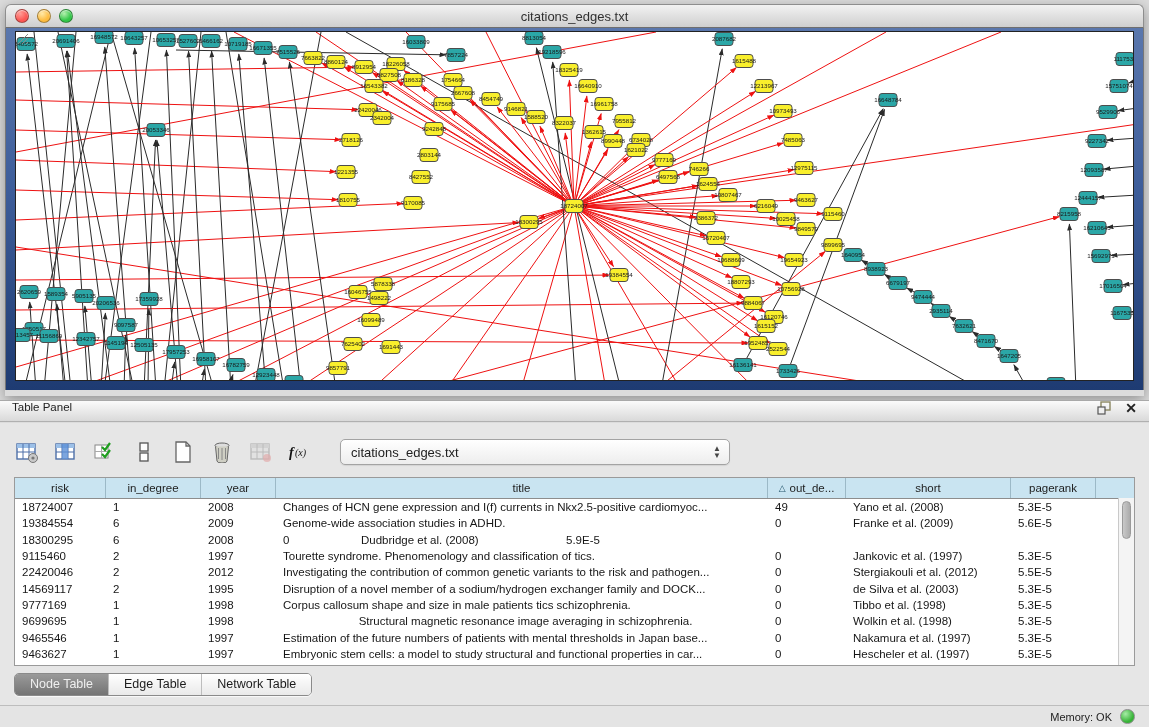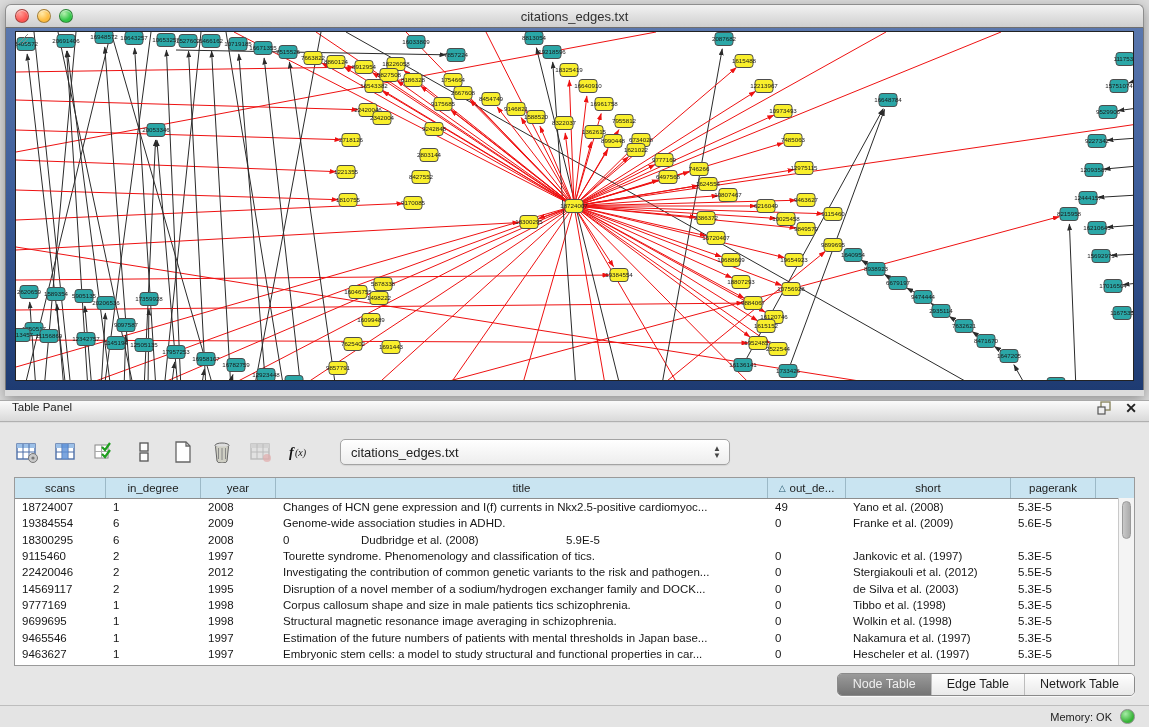--- a/index.html
+++ b/index.html
@@ -45,21 +45,21 @@
   .thead{display:flex;height:20px;background:#c9e4f1;border-bottom:1px solid #8d8d8d;}
   .th{box-sizing:border-box;border-right:1px solid #9cb9c7;font-size:11.5px;color:#1d1d1d;
       display:flex;align-items:center;justify-content:center;overflow:hidden;white-space:nowrap;background:#c9e4f1;}
   .th .sorttri{font-size:9px;margin-right:4px;color:#23556b;}
   .trow{display:flex;height:16.3px;align-items:center;}
   .td{box-sizing:border-box;font-size:11.5px;color:#161616;white-space:nowrap;overflow:hidden;padding-left:7px;}
   .vscroll{position:absolute;right:0;top:20px;bottom:0;width:15px;background:#f4f4f4;border-left:1px solid #c9c9c9;}
   .vthumb{position:absolute;left:2.5px;top:3px;width:9px;height:38px;border-radius:5px;
       background:linear-gradient(90deg,#c9c9c9,#ababab);border:1px solid #9a9a9a;box-sizing:border-box;}
   
-  .tabs-wrap{display:flex;justify-content:flex-end;margin-top:7px;}
+  .tabs-wrap{display:flex;justify-content:flex-start;margin-top:7px;}
   .tabs{display:flex;border:1px solid #8a8a8a;border-radius:5px;overflow:hidden;
       box-shadow:0 1px 1px rgba(255,255,255,.8);}
   .seg{padding:3px 15px 4px 15px;font-size:12.5px;color:#1c1c1c;background:linear-gradient(#ffffff,#e9e9e9);
       border-left:1px solid #bdbdbd;}
   .seg:first-child{border-left:none;}
   .seg.sel{background:linear-gradient(#9a9a9a,#747474);color:#efefef;border-left:none;}
   
   #status-bar{position:absolute;left:0;bottom:0;width:100%;height:22px;background:#e4e4e4;
       border-top:1px solid #bdbdbd;display:flex;align-items:center;justify-content:flex-end;box-sizing:border-box;}
   #status-bar .mem{font-size:11px;color:#222;margin-right:8px;}
@@ -807,21 +807,21 @@
       </div>
       <div class="combo">
         <span class="cval">citations_edges.txt</span>
         <span class="stepper">▲<br>▼</span>
       </div>
     </div>
 
   <div class="tablebox">
     <div class="thead">
         <div class="th" style="width: 91px;">
-          <span>scans</span>
+          <span>risk</span>
         </div>
         <div class="th" style="width: 95px;">
           <span>in_degree</span>
         </div>
         <div class="th" style="width: 75px;">
           <span>year</span>
         </div>
         <div class="th" style="width: 492px;">
           <span>title</span>
         </div>
@@ -896,21 +896,21 @@
           <div class="td" style="width: 75px;">1998</div>
           <div class="td" style="width: 492px;">Corpus callosum shape and size in male patients tics schizophrenia.</div>
           <div class="td" style="width: 78px;">0</div>
           <div class="td" style="width: 165px;">Tibbo et al. (1998)</div>
           <div class="td" style="width: 85px;">5.3E-5</div>
         </div>
         <div class="trow">
           <div class="td" style="width: 91px;">9699695</div>
           <div class="td" style="width: 95px;">1</div>
           <div class="td" style="width: 75px;">1998</div>
-          <div class="td" style="width: 492px;">Structural magnetic resonance image averaging in schizophrenia.</div>
+          <div class="td" style="width: 492px; text-align: center;">Structural magnetic resonance image averaging in schizophrenia.</div>
           <div class="td" style="width: 78px;">0</div>
           <div class="td" style="width: 165px;">Wolkin et al. (1998)</div>
           <div class="td" style="width: 85px;">5.3E-5</div>
         </div>
         <div class="trow">
           <div class="td" style="width: 91px;">9465546</div>
           <div class="td" style="width: 95px;">1</div>
           <div class="td" style="width: 75px;">1997</div>
           <div class="td" style="width: 492px;">Estimation of the future numbers of patients with mental thresholds in Japan base...</div>
           <div class="td" style="width: 78px;">0</div>

